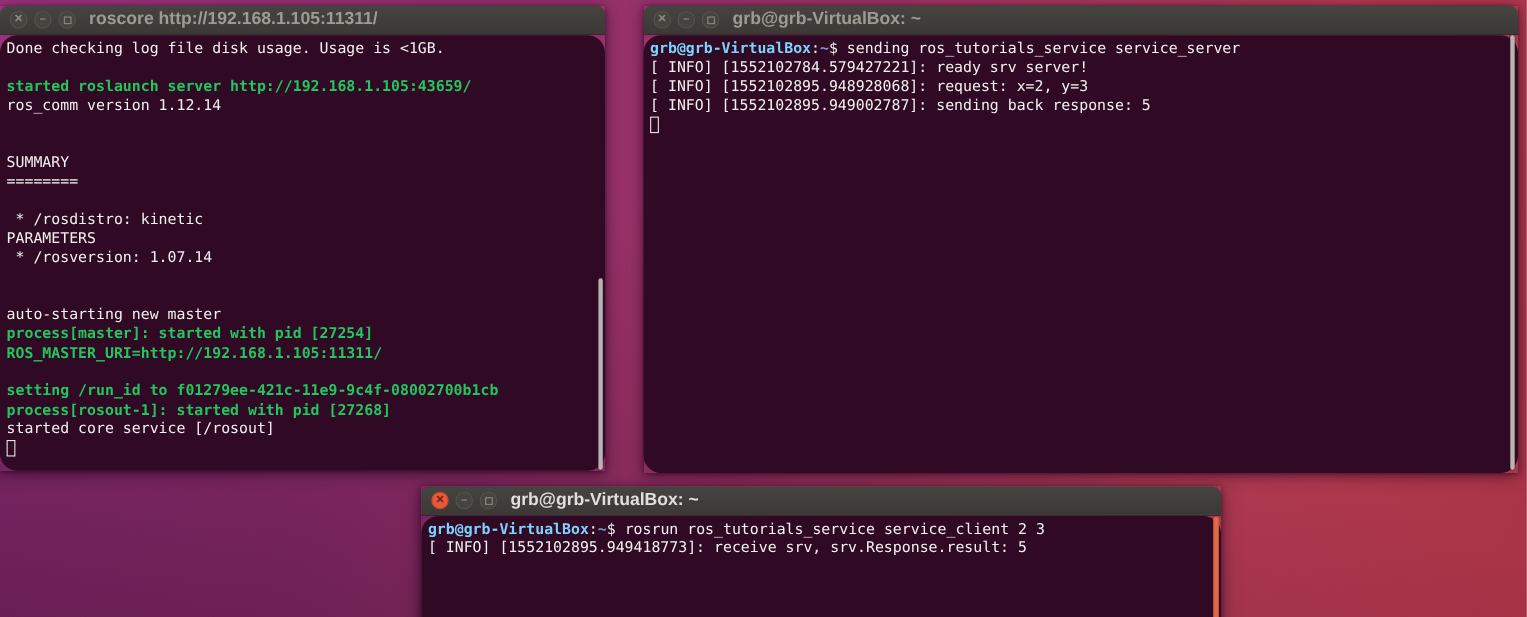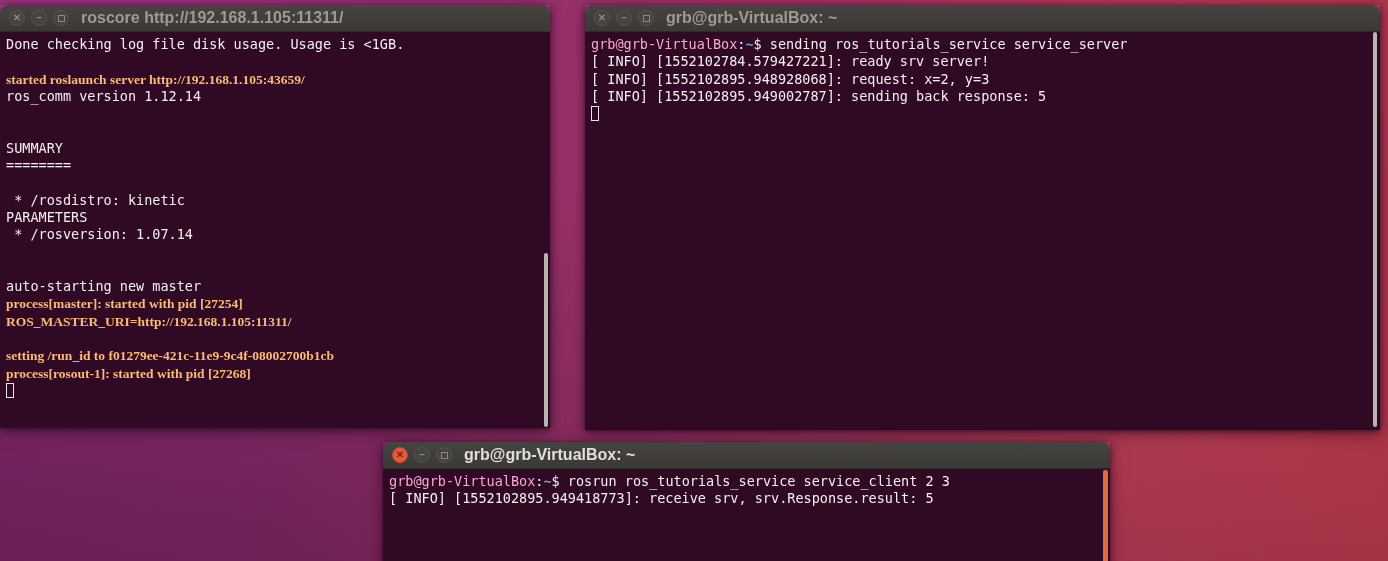--- a/index.html
+++ b/index.html
@@ -34,30 +34,30 @@
   .wbtn:first-child{margin-left:9px;}
   .wbtn i{position:absolute;inset:0;font-style:normal;color:#8d8a82;
     font-size:10px;line-height:14px;text-align:center;display:block;font-weight:bold;}
   .wbtn.max i{font-size:0;}
   .wbtn.max i::before{content:"";position:absolute;left:4px;top:4px;width:5px;height:5px;border:1.5px solid #8d8a82;}
   .window.focused .wbtn.close{background:#e8593c;border-color:#c4452a;}
   .window.focused .wbtn.close i{color:#6e2212;}
   .tbody{
     position:absolute;left:0;right:0;top:27px;bottom:0;
     background:#300a24;overflow:hidden;
-    padding:4px 0 0 6px;box-sizing:border-box;cursor:text;
+    padding:4px 0 0 6px;box-sizing:border-box;cursor:text;border-radius:16px;
   }
   .tline{
     font-family:"DejaVu Sans Mono","Liberation Mono",monospace;
     font-size:13.5px;line-height:17.3px;height:17.3px;
     white-space:pre;color:#f2f1f0;
   }
   .seg-fg{color:#f2f1f0;}
-  .seg-b{color:#fdba74;font-weight:bold;font-family:Liberation Serif, serif;}
-  .seg-green{color:#f9a8d4;font-weight:normal;}
+  .seg-b{color:#22c55e;font-weight:bold;}
+  .seg-green{color:#7dd3fc;font-weight:bold;}
   .seg-blue{color:#729fcf;font-weight:bold;}
   .cursor-hollow{
     display:inline-block;width:8px;height:15px;margin-top:1px;
     border:1px solid #e8e6e3;box-sizing:border-box;vertical-align:top;
   }
   .scrollbar{position:absolute;border-radius:2px;cursor:pointer;}
   .scrollbar.gray{background:#b8b5b0;box-shadow:0 0 0 1px rgba(40,20,40,0.25);}
   .scrollbar.orange{background:#e06a41;}
 
   
@@ -101,20 +101,21 @@
       <div class="tline"><span class="seg-fg">PARAMETERS</span></div>
       <div class="tline"><span class="seg-fg"> * /rosversion: 1.07.14</span></div>
       <div class="tline"> </div>
       <div class="tline"> </div>
       <div class="tline"><span class="seg-fg">auto-starting new master</span></div>
       <div class="tline"><span class="seg-b">process[master]: started with pid [27254]</span></div>
       <div class="tline"><span class="seg-b">ROS_MASTER_URI=http://192.168.1.105:11311/</span></div>
       <div class="tline"> </div>
       <div class="tline"><span class="seg-b">setting /run_id to f01279ee-421c-11e9-9c4f-08002700b1cb</span></div>
       <div class="tline"><span class="seg-b">process[rosout-1]: started with pid [27268]</span></div>
+      <div class="tline"><span class="seg-fg">started core service [/rosout]</span></div>
       <div class="tline"><span class="cursor-hollow"></span></div>
     </div>
   <div class="scrollbar gray"></div>
 </div>
 
 <div class="window" id="win-server">
   <div class="titlebar">
     <span class="wbtn close">
         <i>✕</i>
       </span>

